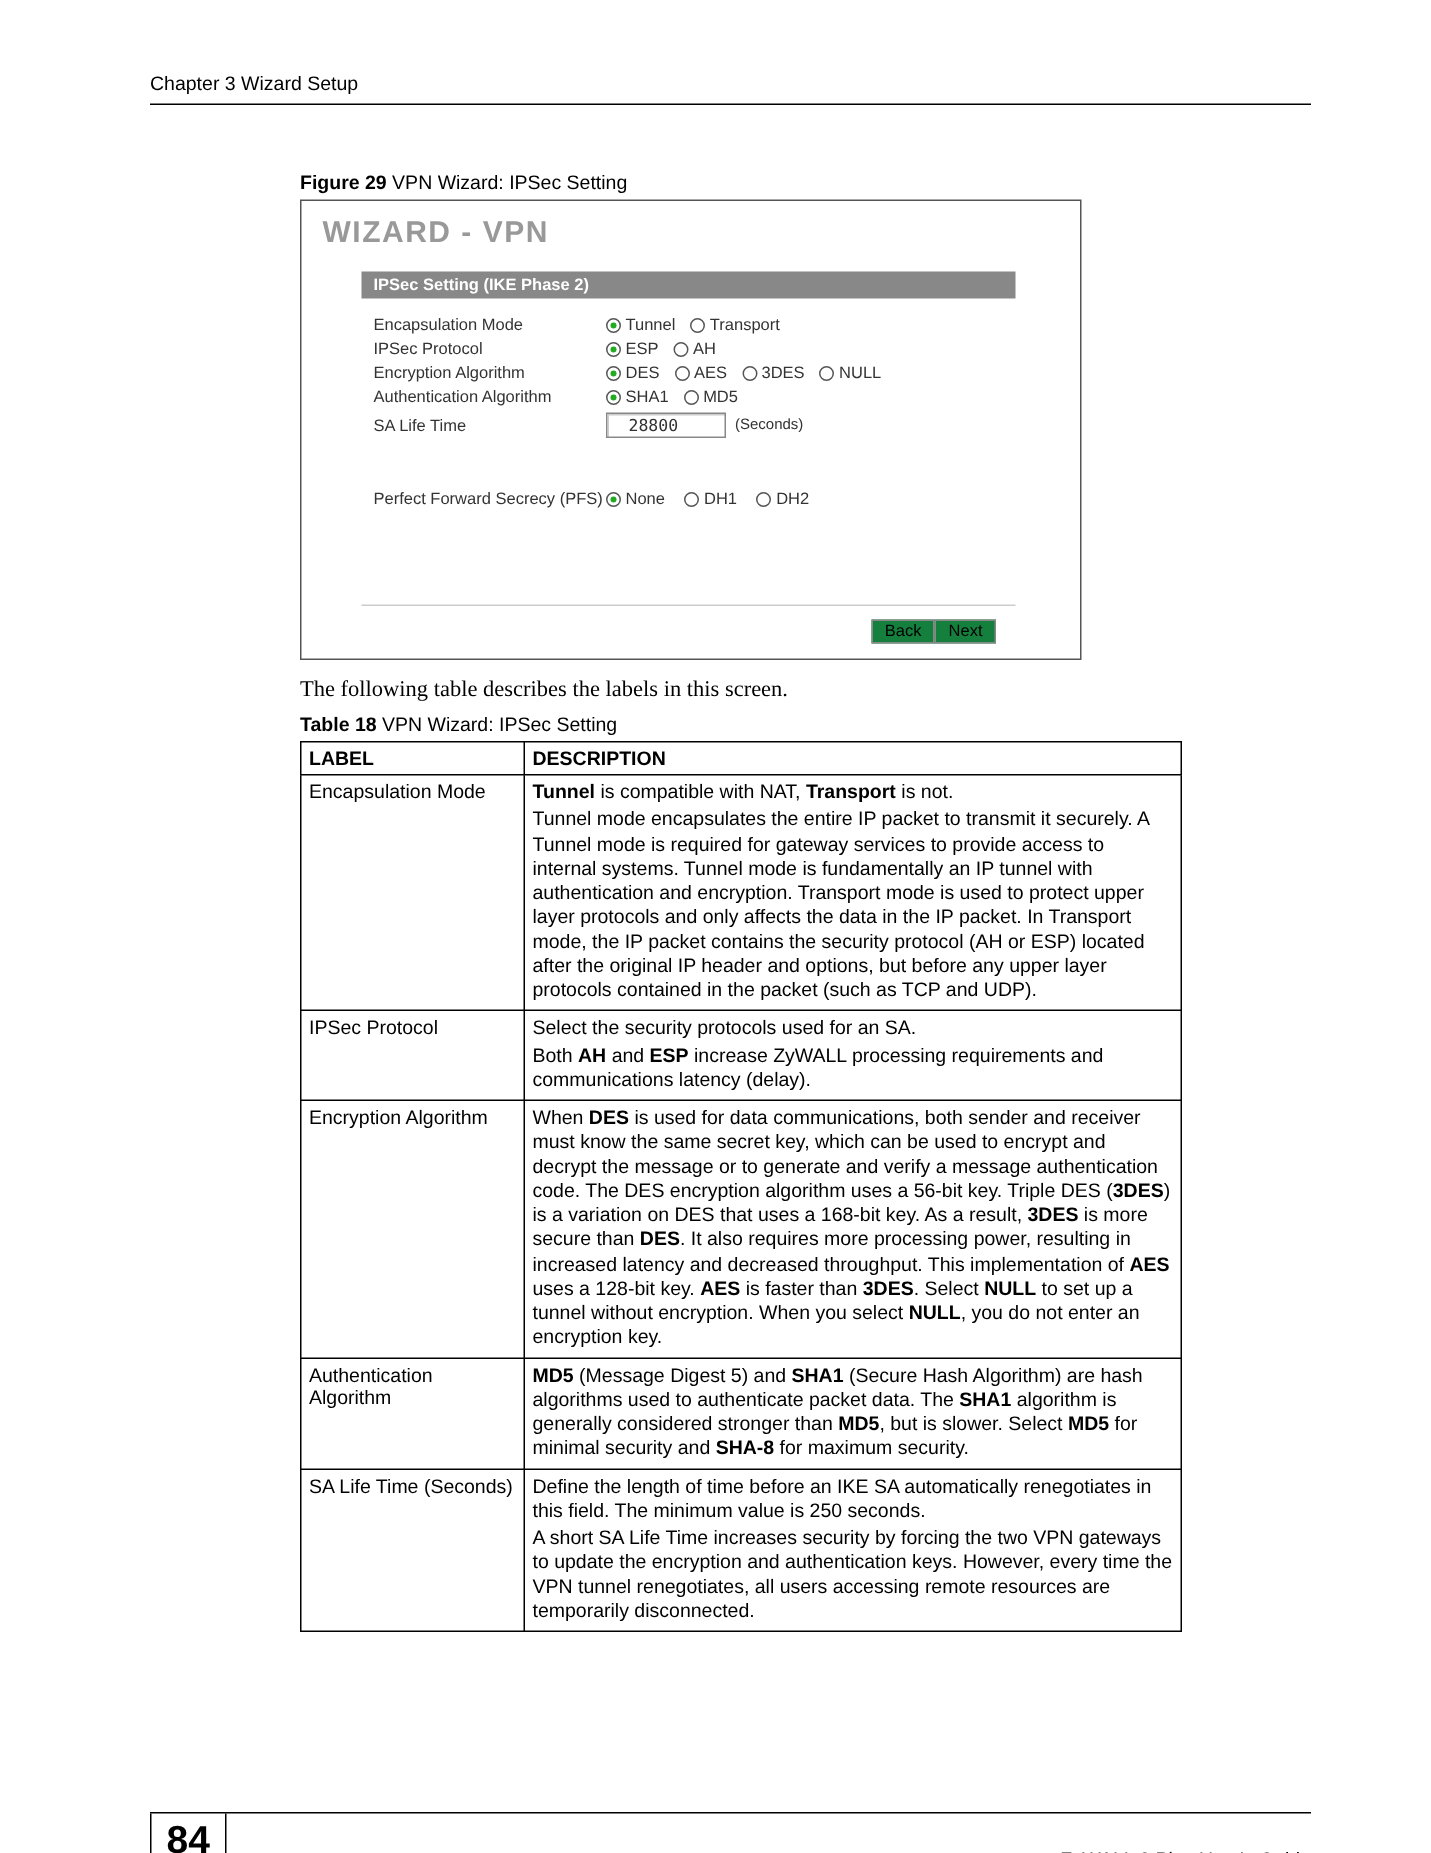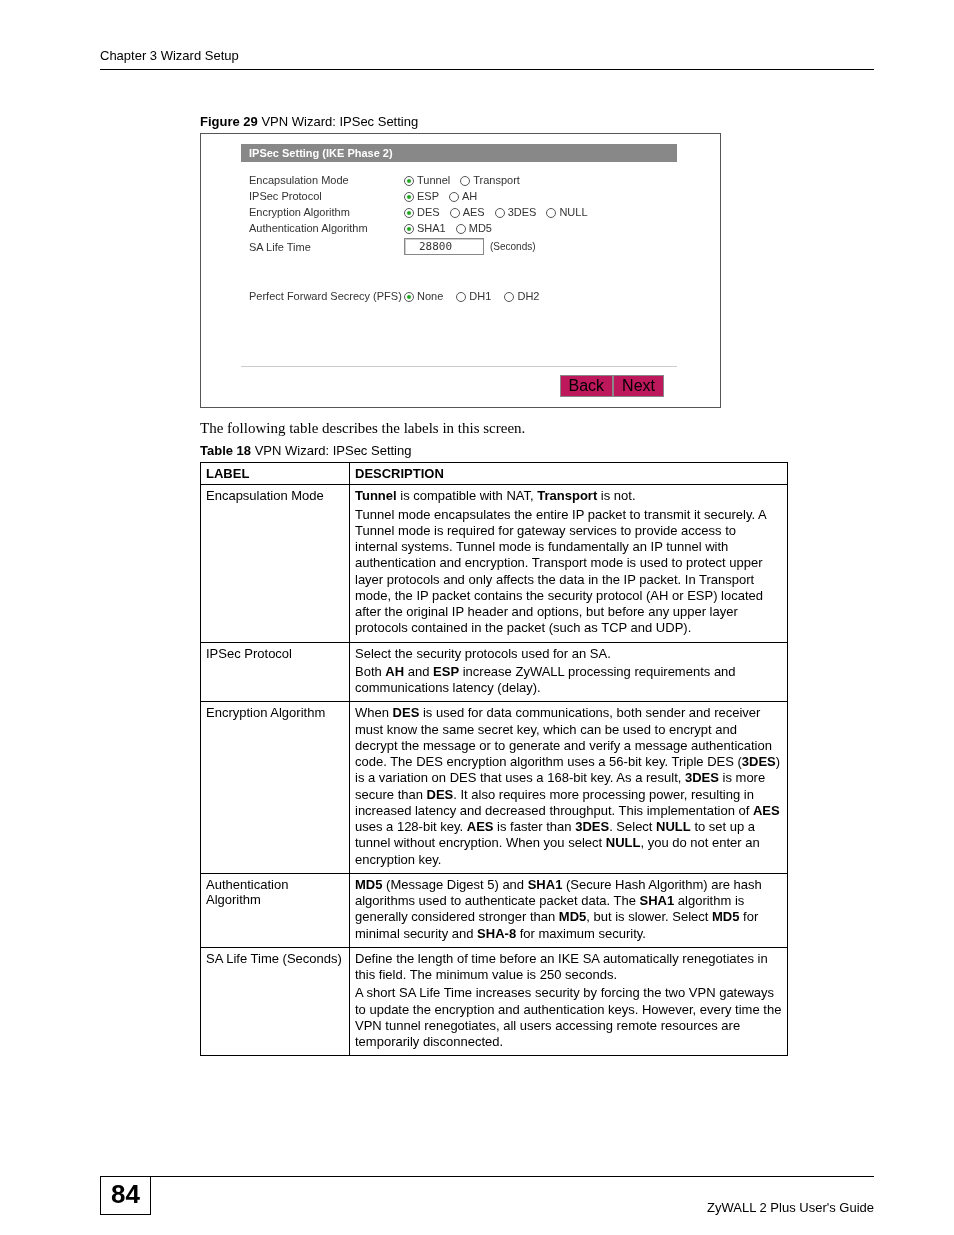--- a/index.html
+++ b/index.html
@@ -103,22 +103,22 @@
     width:50px;
     padding:1px 14px;
     margin-right:6px;
     box-shadow: inset 1px 1px 0 #ccc;
   }
   .hint { font-size:10px; color:#333; }
   .btn-row { text-align:right; padding-right:46px; }
   .btn {
     display:inline-block;
     border:1px solid #888;
-    background:#be185d;
-    font-size:16px;
+    background:#15803d;
+    font-size:11px;
     padding:1px 8px;
     margin-left:0;
   }
   .following {
     font-family: "Times New Roman", serif;
     font-size: 15px;
     margin: 10px 0 6px 100px;
   }
   .desc-table {
     margin-left:100px;
@@ -161,20 +161,21 @@
 
 <div class="page">
 
   <div class="running-head">Chapter 3 Wizard Setup</div>
 
   <div class="caption caption-left">
     <b>Figure 29</b><span>   VPN Wizard: IPSec Setting</span>
   </div>
 
   <div class="fig-wrap">
+    <div class="wiz-title">WIZARD - VPN</div>
     <div class="panel">
       <div class="panel-head">IPSec Setting (IKE Phase 2)</div>
       <div class="form-area">
 
         <div class="form-row">
           <span class="form-label">Encapsulation Mode</span>
           <span class="opt"><span class="radio-dot sel"></span><span>Tunnel</span></span>
           <span class="opt"><span class="radio-dot"></span><span>Transport</span></span>
         </div>
 

